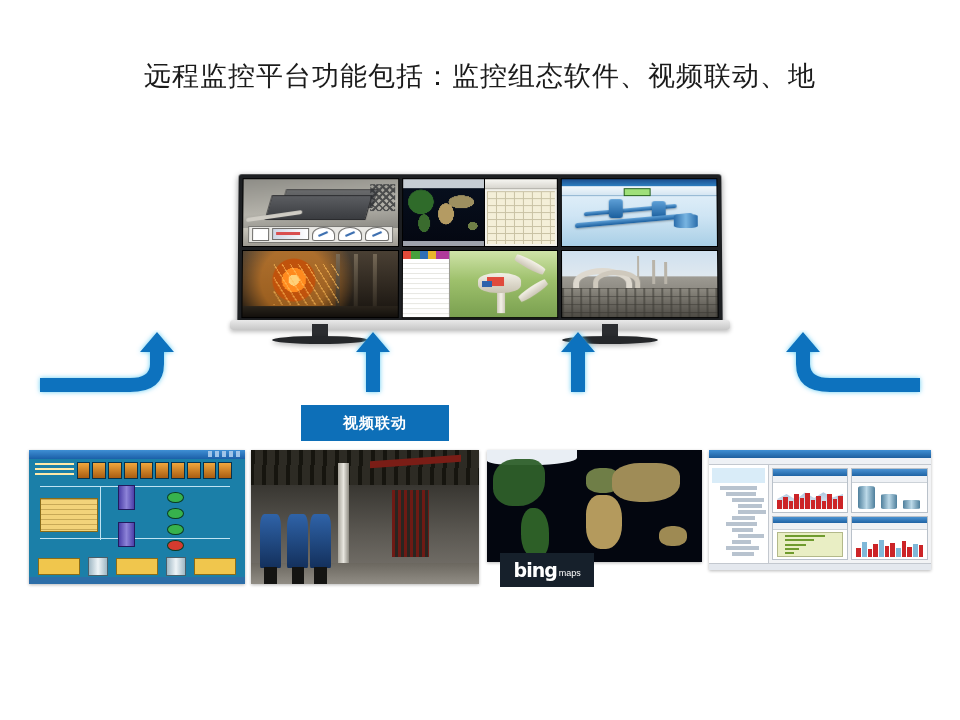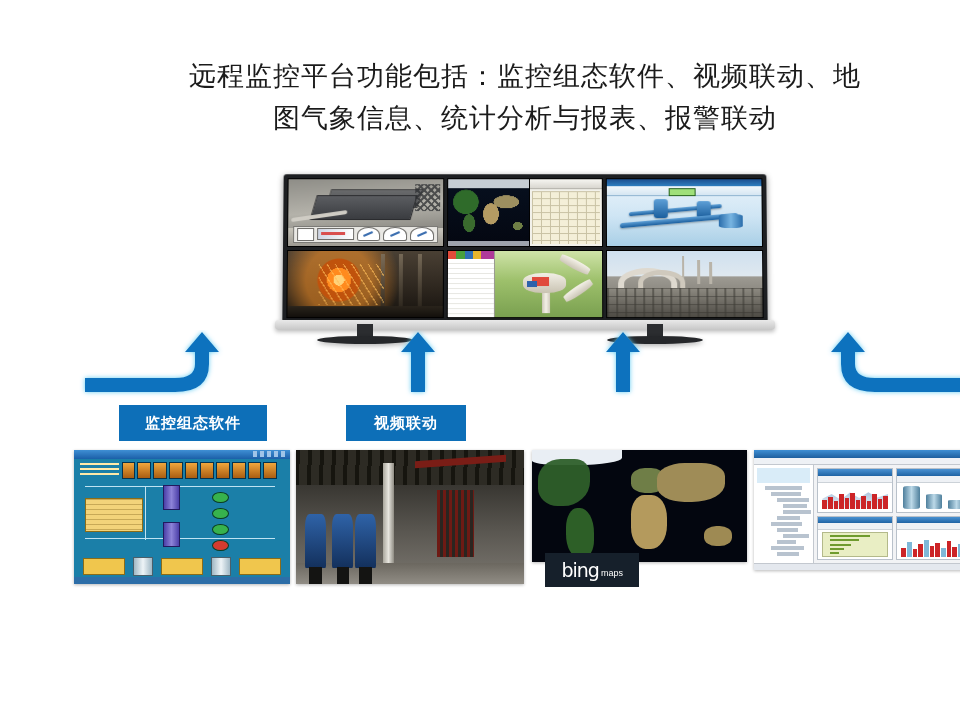--- a/index.html
+++ b/index.html
@@ -1,20 +1,20 @@
 <!DOCTYPE html>
 <html><head>
 <meta charset="utf-8">
 <style>
   html,body{margin:0;padding:0;}
   body{
     width:960px;height:720px;background:#ffffff;overflow:hidden;
     font-family:"Liberation Sans","DejaVu Sans",sans-serif;position:relative;
   }
-  .slide{position:absolute;inset:0;margin-left:45px;}
+  .slide{position:absolute;inset:0;}
 
   
   .title{
     position:absolute;left:80px;top:55px;width:800px;
     text-align:center;font-family:"DejaVu Serif","Liberation Serif",serif;
     font-size:27px;line-height:42px;color:#1b1b1b;letter-spacing:1px;
   }
 
   
   .wall-wrap{position:absolute;left:230px;top:174px;width:500px;height:175px;}
@@ -124,21 +124,21 @@
   .arrows svg{display:block;}
 
   
   .lbl{
     position:absolute;height:36px;background:#0d6fb8;color:#fff;
     display:flex;align-items:center;justify-content:center;
     font-size:15px;font-weight:bold;letter-spacing:1px;
     font-family:"DejaVu Sans","Liberation Sans",sans-serif;
   }
   .lbl.b1{left:74px;top:405px;width:148px;}
-  .lbl.b2{left:301px;top:405px;width:120px;}
+  .lbl.b2{left:301px;top:405px;width:148px;}
   .lbl.b3{left:524px;top:405px;width:148px;}
   .lbl.b4{left:745px;top:405px;width:148px;}
 
   
   .thumb{position:absolute;top:450px;height:134px;overflow:hidden;
      box-shadow:0 1px 3px rgba(0,0,0,.28);}
   .t1{left:29px;width:216px;}
   .t2{left:251px;width:228px;}
   .t3{left:487px;width:215px;height:112px;}
   .t4{left:709px;width:222px;height:120px;}
@@ -186,21 +186,21 @@
   .bmap .land{position:absolute;}
   .bmap .namer{left:3%;top:8%;width:24%;height:42%;background:#2e5f2a;border-radius:44% 30% 52% 38%;opacity:.95;}
   .bmap .samer{left:16%;top:52%;width:13%;height:44%;background:#2d5f27;border-radius:40% 50% 36% 48%;}
   .bmap .ice{left:0;top:0;width:42%;height:13%;background:#e9eef4;border-radius:0 0 50% 30%;}
   .bmap .afr{left:46%;top:40%;width:17%;height:48%;background:#b49a5d;border-radius:36% 42% 44% 40%;}
   .bmap .eur{left:46%;top:16%;width:16%;height:22%;background:#6f7e47;border-radius:40%;}
   .bmap .asia{left:58%;top:12%;width:32%;height:34%;background:#9f8c57;border-radius:40% 34% 48% 40%;}
   .bmap .aus{left:80%;top:68%;width:13%;height:18%;background:#9e8a53;border-radius:44%;}
   .bmap .badge{position:absolute;left:6%;bottom:-22%;width:44%;height:30%;background:#16202b;
      display:flex;align-items:center;justify-content:center;color:#fff;}
-  .bmap .badge .bw{font-size:19px;font-weight:normal;letter-spacing:-1px;font-family:"DejaVu Sans",sans-serif;}
+  .bmap .badge .bw{font-size:19px;font-weight:bold;letter-spacing:-1px;font-family:"DejaVu Sans",sans-serif;}
   .bmap .badge .mw{font-size:9px;margin-left:2px;margin-top:7px;}
 
   
   .bi{width:100%;height:100%;background:#f2f3f5;position:relative;display:flex;flex-direction:column;}
   .bi .tb{height:7%;background:linear-gradient(180deg,#3f8fd4,#1e5f9e);}
   .bi .mb{height:5%;background:#eef1f5;border-bottom:1px solid #c3c8cf;}
   .bi .body{flex:1;display:flex;}
   .bi .tree{width:27%;background:#fff;border-right:1px solid #c3c8cf;padding:3px;box-sizing:border-box;}
   .bi .tree .logo{height:16%;background:#d9ecf8;margin-bottom:3px;}
   .bi .tree .tl{height:4px;margin:2px 0 2px 8px;background:#b8c3cf;}
@@ -221,21 +221,20 @@
   .bi .colsB i{flex:1;}
   .bi .sb{height:5%;background:#e4e8ee;border-top:1px solid #c3c8cf;}
 </style>
 </head>
 <body>
 
 <div class="slide">
 
   <div class="title">
     <div>远程监控平台功能包括：监控组态软件、视频联动、地</div>
-    <div>图气象信息、统计分析与报表、报警联动</div>
   </div>
 
   <div class="wall-wrap">
     <div class="bezel">
 
       <div class="scr s-ctrl">
         <div class="floor"></div>
         <div class="row r2"></div>
         <div class="row r1"></div>
         <div class="pipe"></div>
@@ -326,23 +325,20 @@
       <path filter="url(#glow)" fill="#0c72be" d="M40 62 H130 Q164 62 164 34 V22 H174 L157 2 L140 22 H150 V34 Q150 48 130 48 H40 Z"></path>
 
       <path filter="url(#glow)" fill="#0c72be" d="M366 62 V22 H356 L373 2 L390 22 H380 V62 Z"></path>
 
       <path filter="url(#glow)" fill="#0c72be" d="M571 62 V22 H561 L578 2 L595 22 H585 V62 Z"></path>
 
       <path filter="url(#glow)" fill="#0c72be" d="M920 62 H830 Q796 62 796 34 V22 H786 L803 2 L820 22 H810 V34 Q810 48 830 48 H920 Z"></path>
     </svg>
   </div>
 
-  <div class="lbl b1">
-    <span>监控组态软件</span>
-  </div>
   <div class="lbl b2">
     <span>视频联动</span>
   </div>
 
   <div class="thumb t1">
     <div class="hmi">
       <div class="tbar"></div>
       <div class="cap"></div>
       <div class="tools">
         <i></i>

